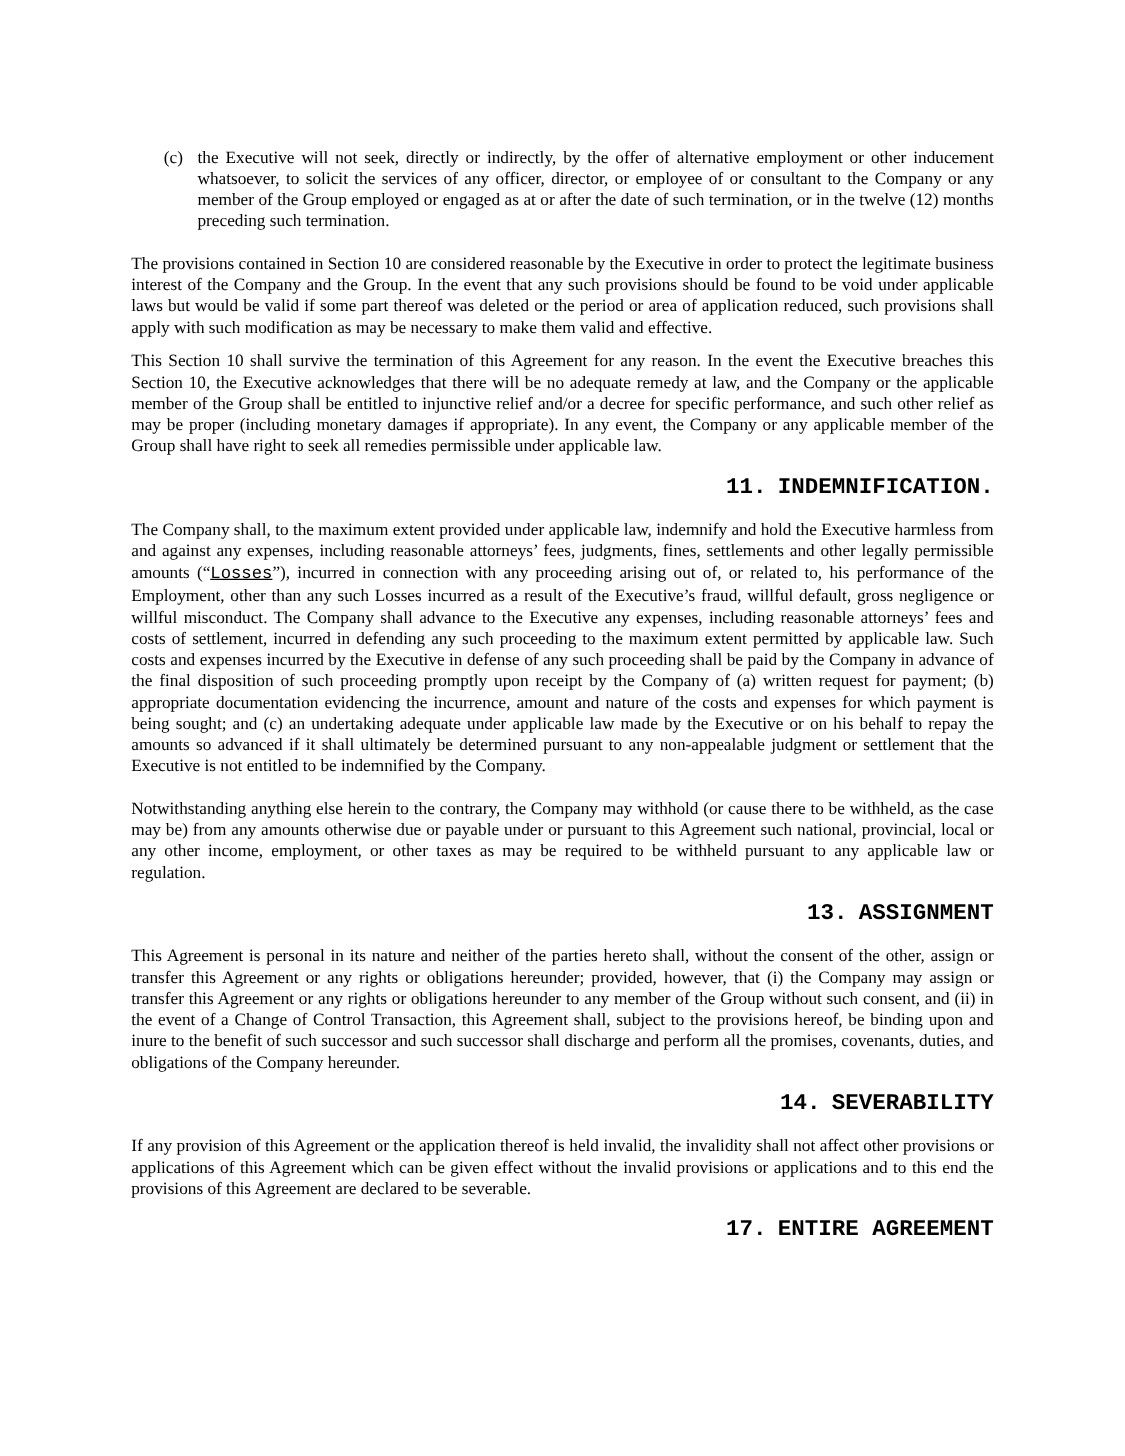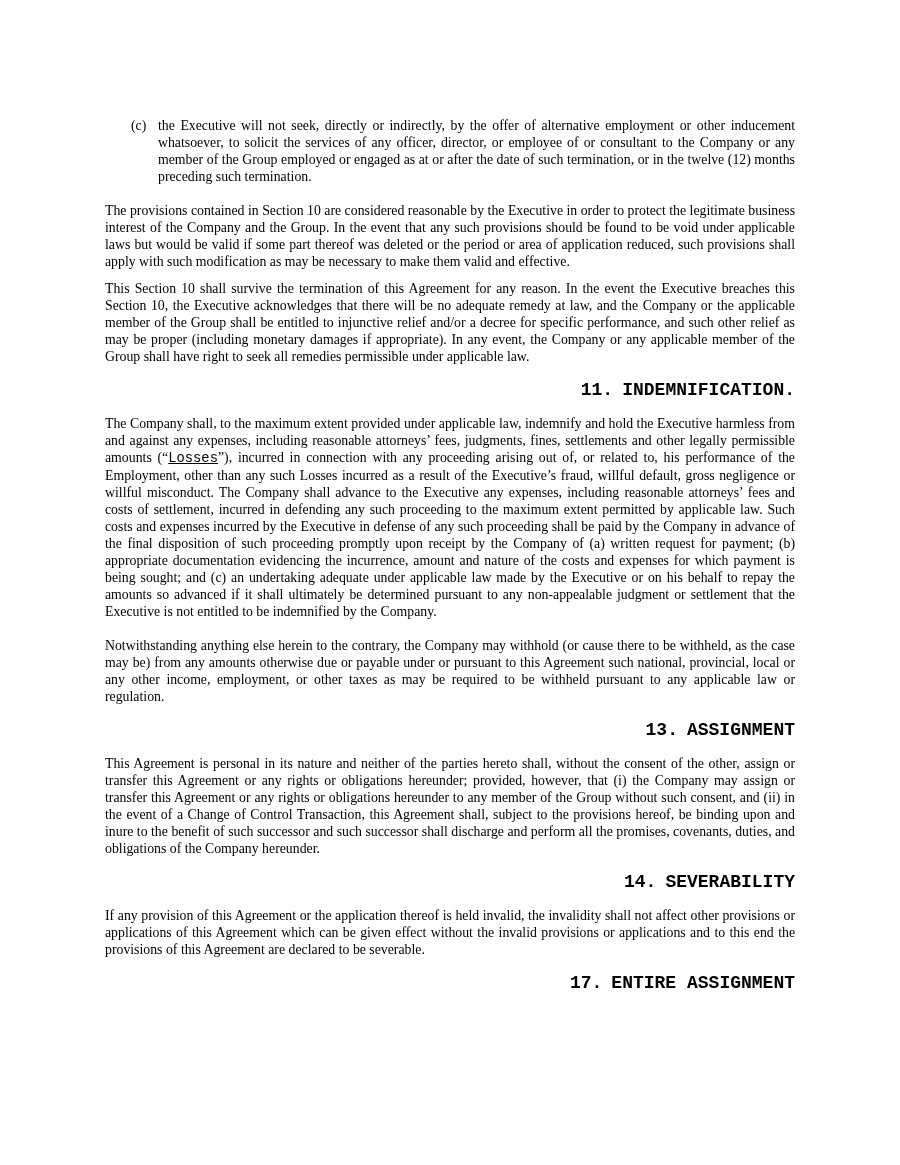--- a/index.html
+++ b/index.html
@@ -80,16 +80,16 @@
     <p class="para">Notwithstanding anything else herein to the contrary, the Company may withhold (or cause there to be withheld, as the case may be) from any amounts otherwise due or payable under or pursuant to this Agreement such national, provincial, local or any other income, employment, or other taxes as may be required to be withheld pursuant to any applicable law or regulation.</p>
 
     <h2 class="sec"><span class="sec-num">13.</span><span>ASSIGNMENT</span></h2>
 
     <p class="para">This Agreement is personal in its nature and neither of the parties hereto shall, without the consent of the other, assign or transfer this Agreement or any rights or obligations hereunder; provided, however, that (i) the Company may assign or transfer this Agreement or any rights or obligations hereunder to any member of the Group without such consent, and (ii) in the event of a Change of Control Transaction, this Agreement shall, subject to the provisions hereof, be binding upon and inure to the benefit of such successor and such successor shall discharge and perform all the promises, covenants, duties, and obligations of the Company hereunder.</p>
 
     <h2 class="sec"><span class="sec-num">14.</span><span>SEVERABILITY</span></h2>
 
     <p class="para">If any provision of this Agreement or the application thereof is held invalid, the invalidity shall not affect other provisions or applications of this Agreement which can be given effect without the invalid provisions or applications and to this end the provisions of this Agreement are declared to be severable.</p>
 
-    <h2 class="sec"><span class="sec-num">17.</span><span>ENTIRE ASSIGNMENT</span></h2>
+    <h2 class="sec"><span class="sec-num">17.</span><span>ENTIRE AGREEMENT</span></h2>
 
   </div>
 </div>
 
 </body></html>

